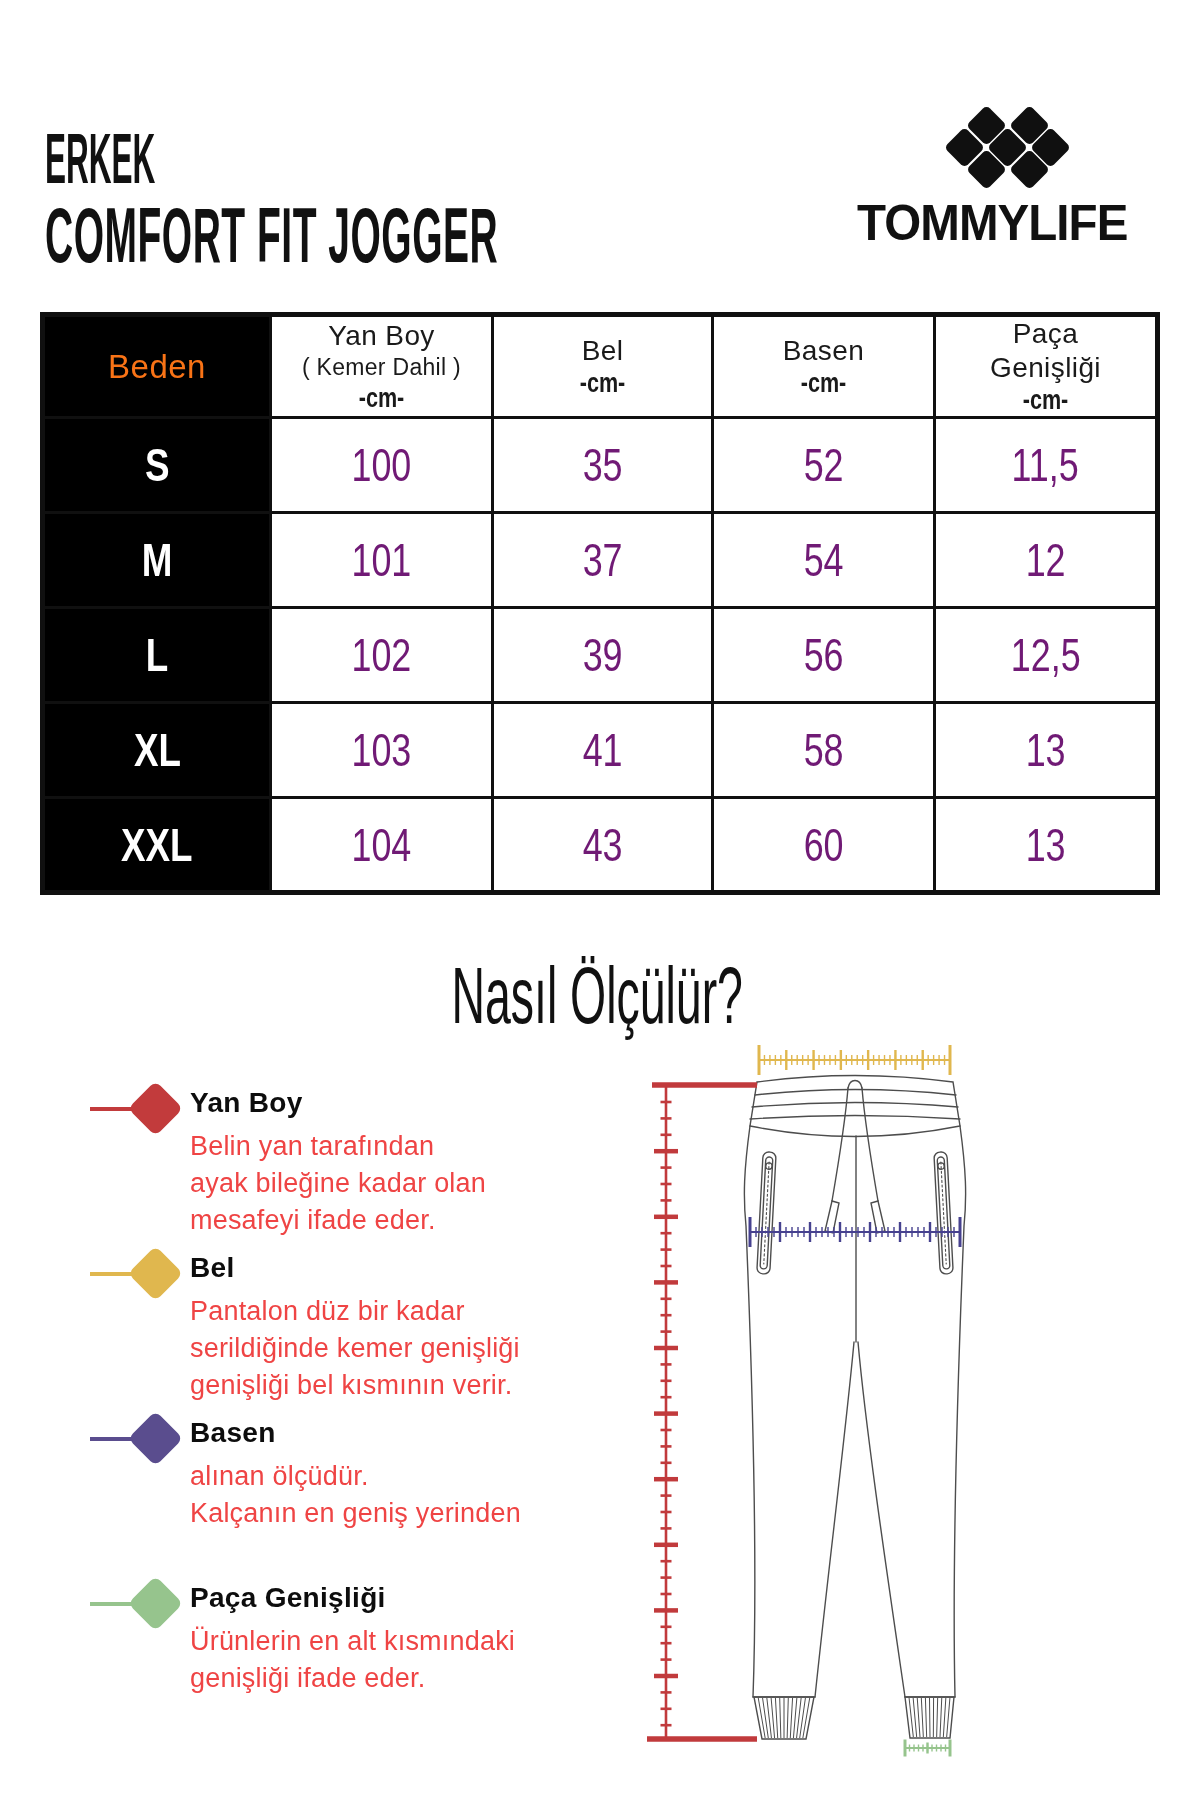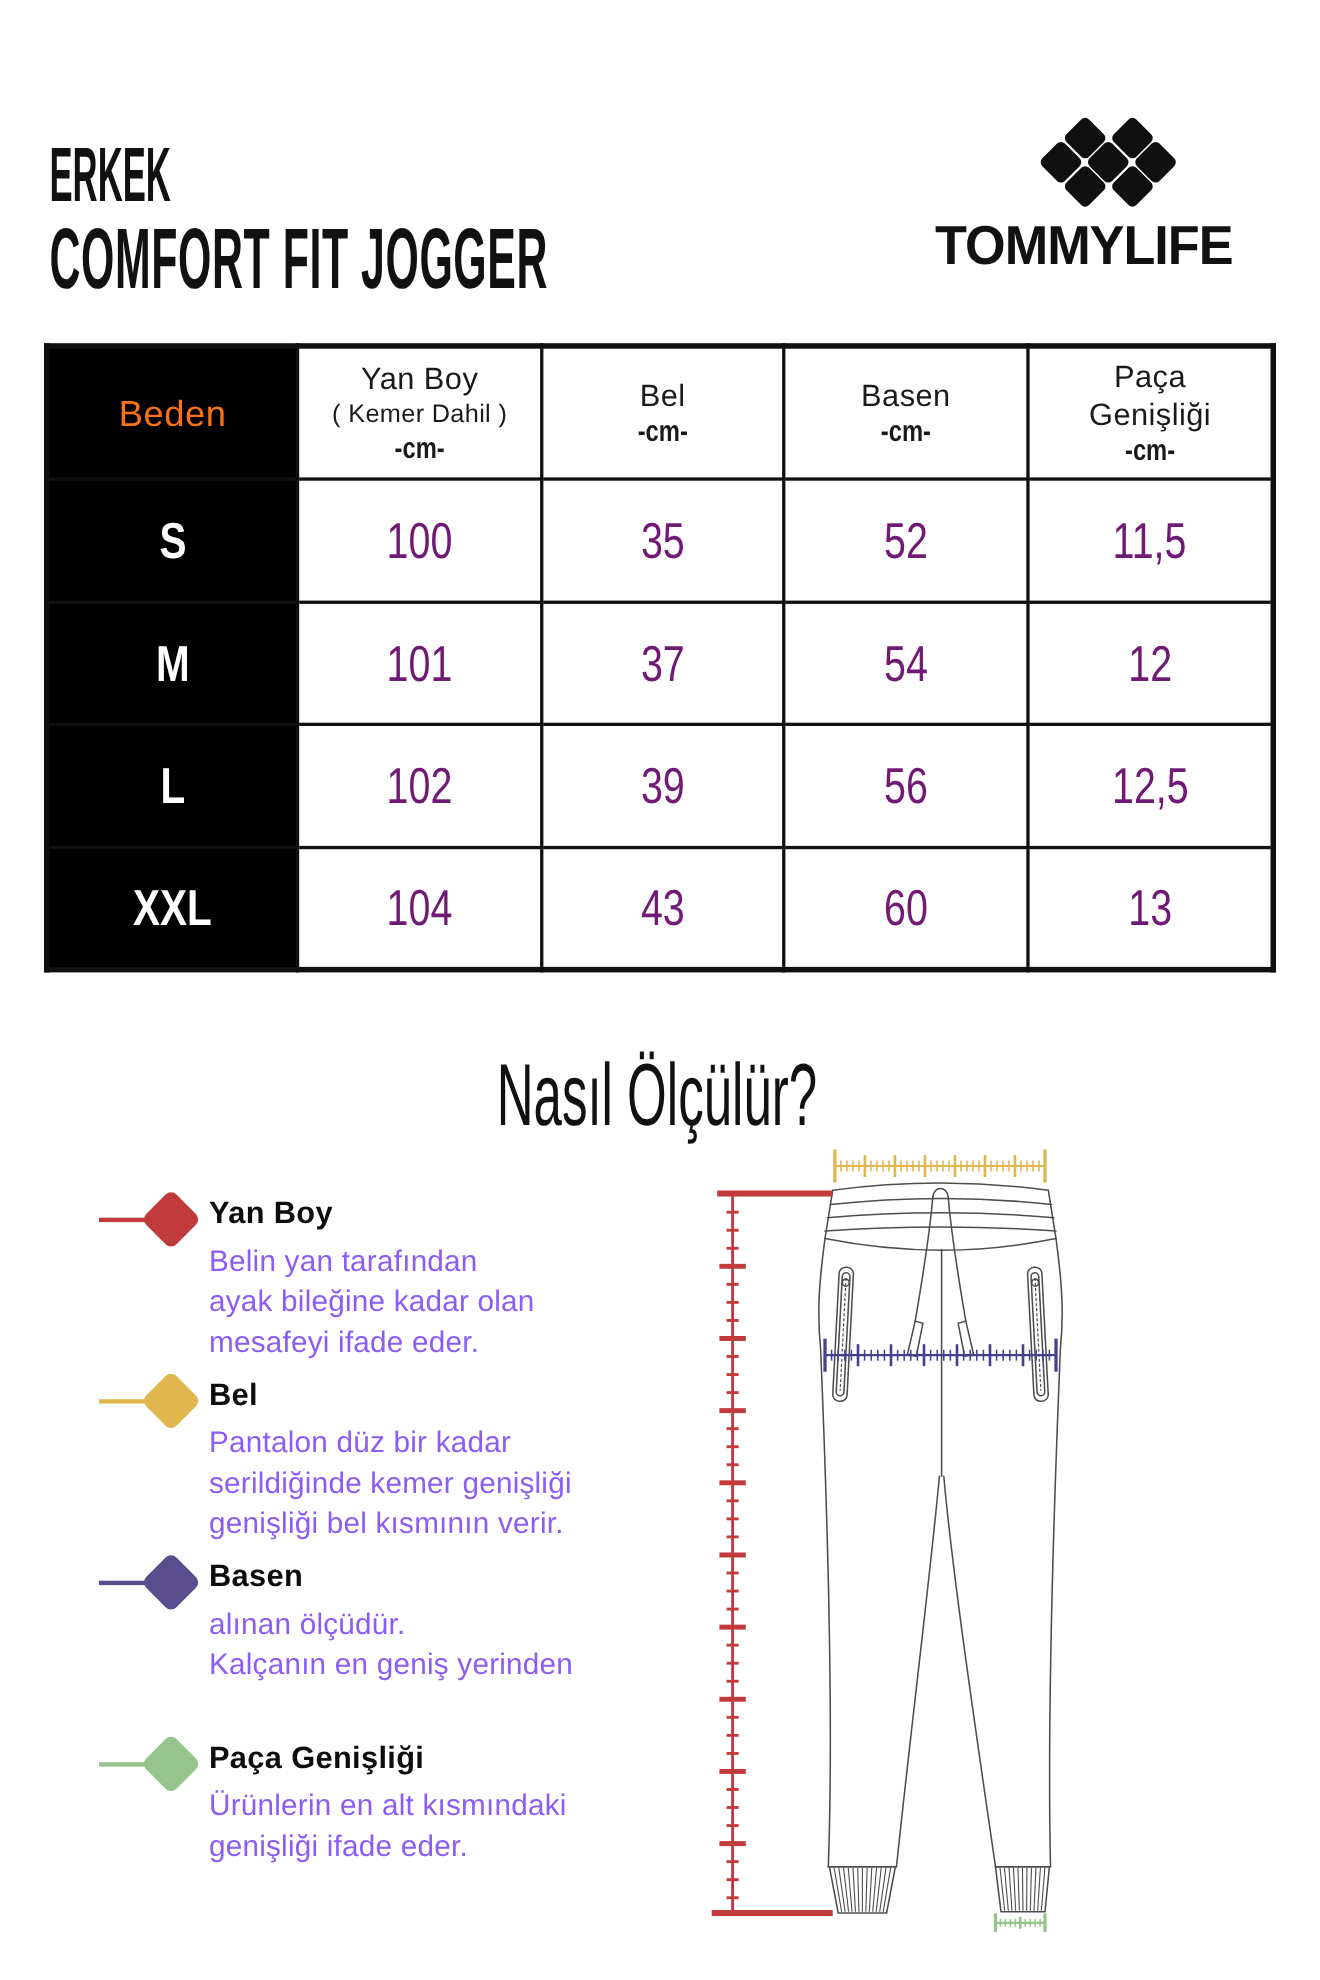--- a/index.html
+++ b/index.html
@@ -10,21 +10,21 @@
 
   
   .t-erkek{left:45px;top:124px;font-size:70px;line-height:1;font-weight:700}
   .t-erkek .sq{transform:scaleX(.45);transform-origin:left top}
   .t-prod{left:45px;top:196px;font-size:78px;line-height:1;font-weight:700}
   .t-prod .sq{transform:scaleX(.5);transform-origin:left top;letter-spacing:1px}
 
   
   .logo{left:942px;top:104px;width:130px;height:86px}
   .dia{position:absolute;width:29px;height:29px;background:#101010;border-radius:5px;transform:rotate(45deg)}
-  .t-brand{left:815px;top:198px;width:313px;text-align:right;font-size:50px;font-weight:700;line-height:1}
+  .t-brand{left:850px;top:198px;width:313px;text-align:left;font-size:50px;font-weight:700;line-height:1}
   .t-brand .sq{transform:scaleX(.95);transform-origin:center top;letter-spacing:-1px}
 
   
   table.size{position:absolute;left:40px;top:312px;width:1115px;height:572px;
              border-collapse:collapse;border:5px solid #101010;table-layout:fixed;text-align:center}
   table.size th,table.size td{border:3px solid #101010;vertical-align:middle;padding:0}
   tr.hdr{height:96px}
   tr.r{height:95px}
   .dark{background:#000;color:#fff}
   .h1{font-size:28px;line-height:1.22;letter-spacing:.4px;color:#1a1a1a;font-weight:400}
@@ -39,21 +39,21 @@
 
   
   .t-howto{left:297px;top:956px;width:600px;text-align:center;font-size:80px;line-height:1;font-weight:400}
   .t-howto .sq{transform:scaleX(.58);transform-origin:center top}
 
   .legend-item{position:absolute;left:90px;width:470px;height:160px}
   .lg-line{position:absolute;left:0;top:21px;width:70px;height:4px}
   .lg-diamond{position:absolute;left:46px;top:3px;width:39px;height:39px;border-radius:7px;transform:rotate(45deg)}
   .lg-text{position:absolute;left:100px;top:0;width:370px}
   .lg-label{font-size:28px;font-weight:700;letter-spacing:.3px;color:#0d0d0d;line-height:1.2}
-  .lg-desc{margin-top:8px;font-size:27px;line-height:37px;color:#8b5cf6;letter-spacing:.2px}
+  .lg-desc{margin-top:8px;font-size:27px;line-height:37px;color:#ef4444;letter-spacing:.2px}
 
   
   .diagram{left:600px;top:1000px;width:560px;height:790px}
 </style>
 </head>
 <body>
 
 <div class="page">
 
   <div class="abs t-erkek"><span class="sq">ERKEK</span></div>
@@ -113,20 +113,27 @@
       <td class="num"><span class="sq">37</span></td>
       <td class="num"><span class="sq">54</span></td>
       <td class="num"><span class="sq">12</span></td>
     </tr>
     <tr class="r">
       <th class="dark sizecell"><span class="sq">L</span></th>
       <td class="num"><span class="sq">102</span></td>
       <td class="num"><span class="sq">39</span></td>
       <td class="num"><span class="sq">56</span></td>
       <td class="num"><span class="sq">12,5</span></td>
+    </tr>
+    <tr class="r">
+      <th class="dark sizecell"><span class="sq">XL</span></th>
+      <td class="num"><span class="sq">103</span></td>
+      <td class="num"><span class="sq">41</span></td>
+      <td class="num"><span class="sq">58</span></td>
+      <td class="num"><span class="sq">13</span></td>
     </tr>
     <tr class="r">
       <th class="dark sizecell"><span class="sq">XXL</span></th>
       <td class="num"><span class="sq">104</span></td>
       <td class="num"><span class="sq">43</span></td>
       <td class="num"><span class="sq">60</span></td>
       <td class="num"><span class="sq">13</span></td>
     </tr>
   </tbody>
     </table>

